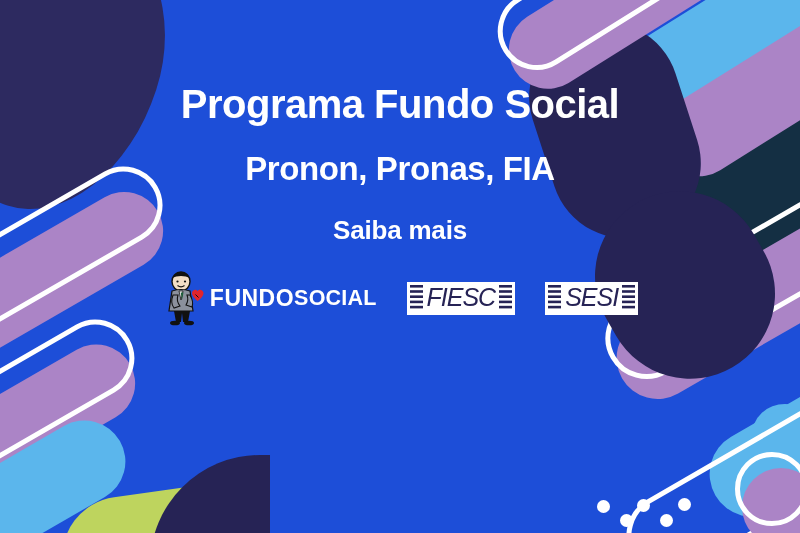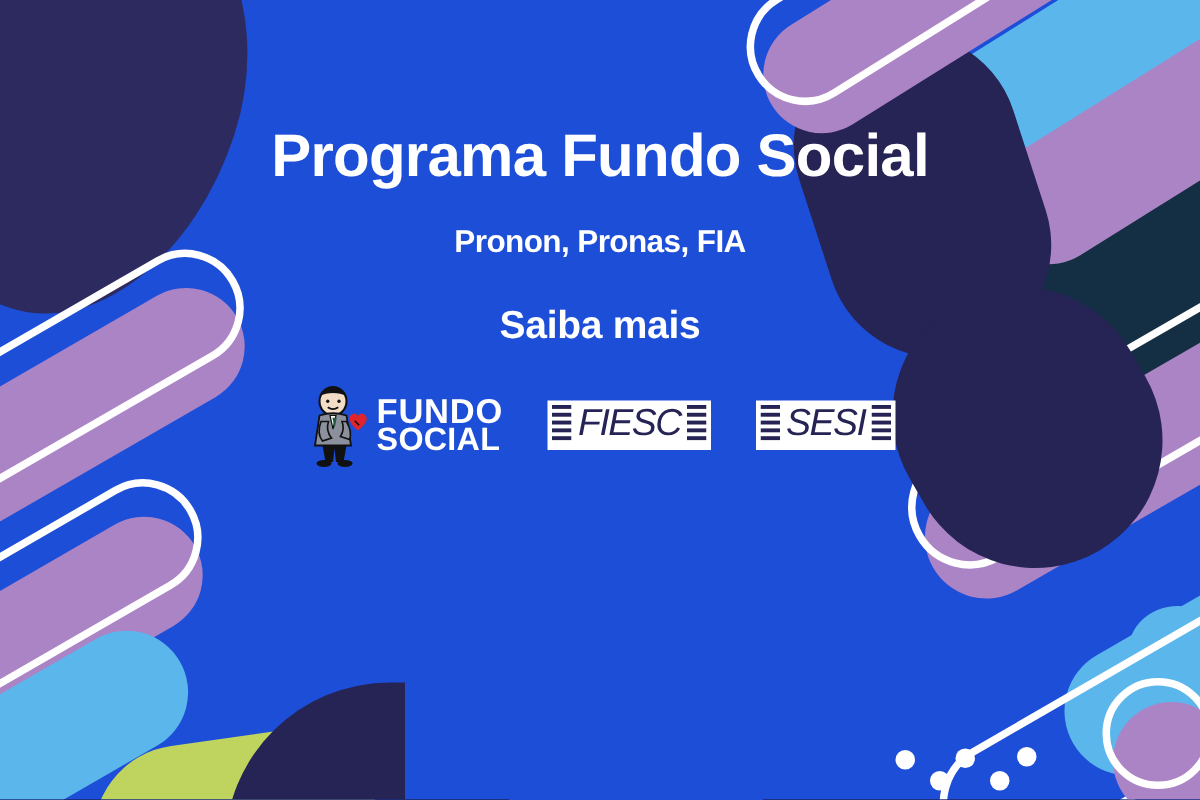--- a/index.html
+++ b/index.html
@@ -205,21 +205,21 @@
     padding:8px 30px 11px;
     font-size:31px;
     font-weight:bold;
     color:#c2d85e;
     letter-spacing:-0.3px;
     white-space:nowrap;
     background:transparent;
   }
   .subtitle {
     margin-top:22px;
-    font-size:21px;
+    font-size:33px;
     font-weight:bold;
     color:#ffffff;
     text-align:center;
     line-height:1.22;
     letter-spacing:-0.4px;
   }
   .cta {
     margin-top:26px;
     font-size:26px;
     font-weight:bold;
@@ -235,21 +235,21 @@
     gap:30px;
   }
   .logo-fundo {
     display:flex;
     align-items:center;
     gap:4px;
   }
   .mascot { width:44px; height:56px; display:block; }
   .fundo-word {
     display:flex;
-    flex-direction:column;
+    flex-direction:row;
     line-height:0.84;
     color:#ffffff;
     font-weight:bold;
     font-size:23px;
     letter-spacing:0.5px;
   }
   .fundo-word span:nth-child(2) { font-size:21.5px; letter-spacing:0.2px; }
 
   .boxlogo {
     background:#ffffff;

